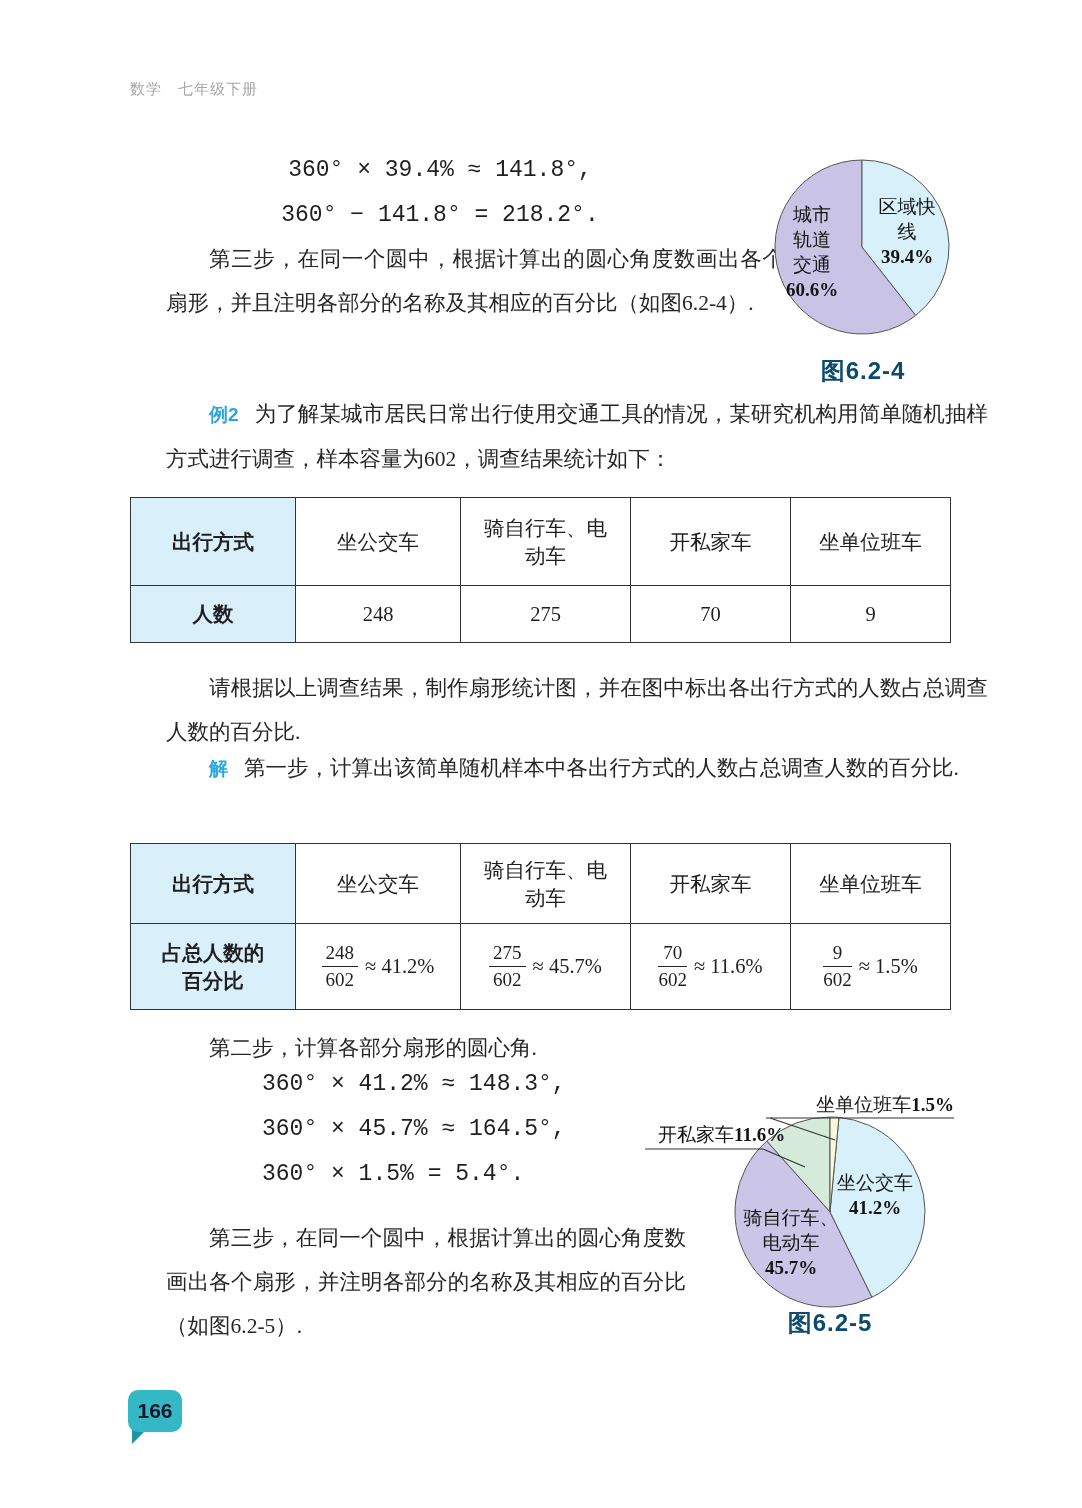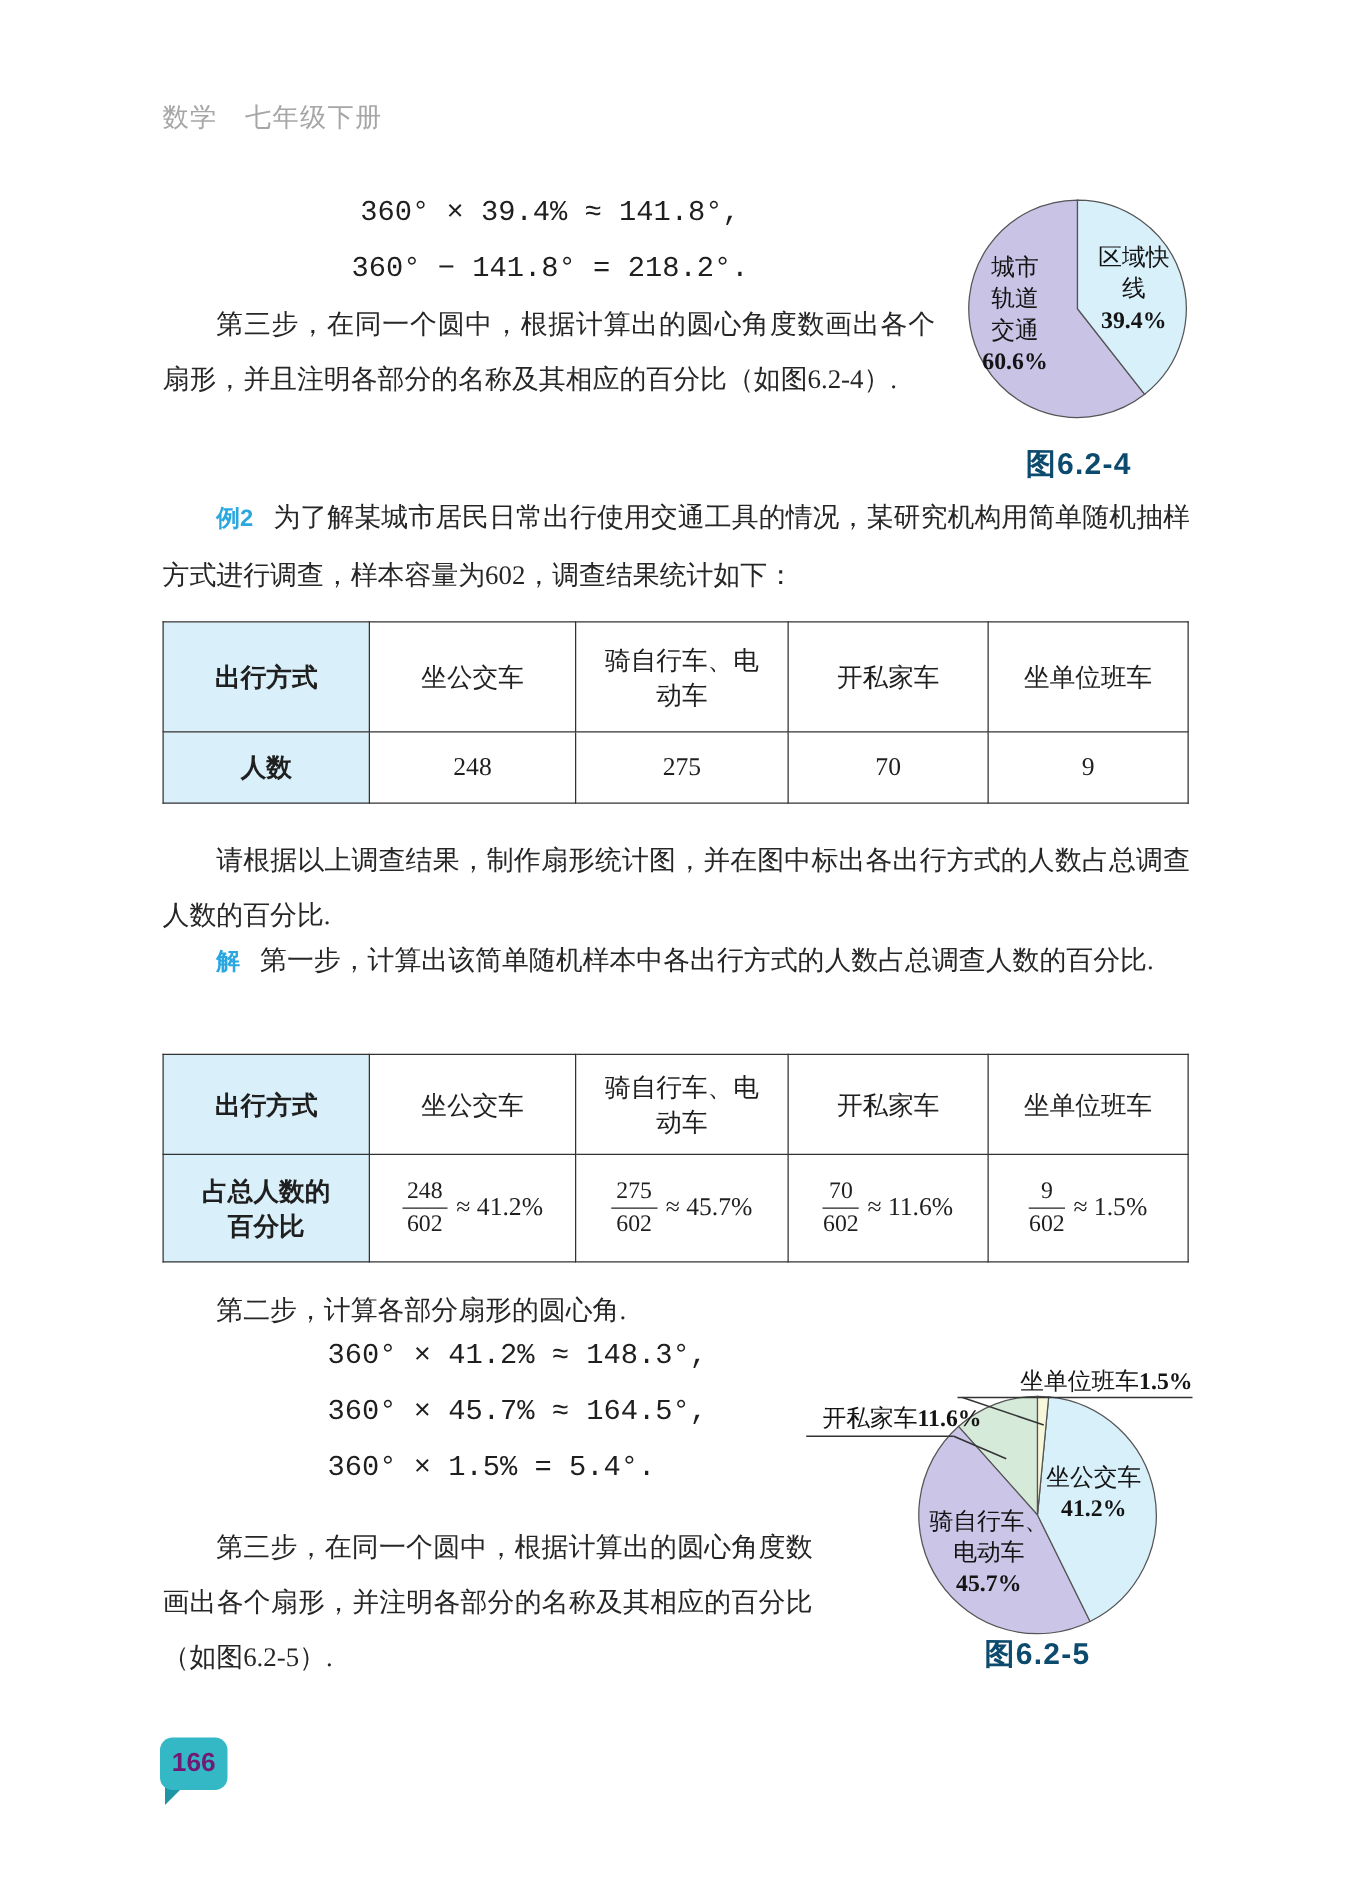--- a/index.html
+++ b/index.html
@@ -5,25 +5,25 @@
   * { margin:0; padding:0; box-sizing:border-box; }
   html,body { background:#ffffff; }
   .page {
     position:relative; width:1082px; height:1508px; margin:0 auto;
     background:#ffffff; overflow:hidden;
     font-family:"Liberation Serif","DejaVu Serif",serif; color:#222222;
   }
   .kicker {
     position:absolute; left:130px; top:80px;
     font-family:Liberation Serif, serif;
-    font-size:21px; color:#a6a6a6; letter-spacing:1px;
+    font-size:15px; color:#a6a6a6; letter-spacing:1px;
   }
   .para {
     position:absolute; font-size:21.5px; line-height:44px;
-    text-align:justify; text-indent:2em; color:#262626;
+    text-align:justify; text-indent:2em; color:#262626;margin-left:36px;
   }
   .accent {
     color:#2ba7e0; font-weight:bold; margin-right:16px;
     font-family:"Liberation Sans","DejaVu Sans",sans-serif; font-size:19px;
   }
   .fblock { position:absolute; font-family:Liberation Mono, monospace; font-size:23px; line-height:45px; color:#1f1f1f; }
   .fblock.center { text-align:center; }
   
   .dtable { position:absolute; border-collapse:collapse; table-layout:fixed; font-size:20.5px; text-align:center; color:#1f1f1f; }
   .dtable th, .dtable td { border:1.4px solid #333333; font-weight:normal; vertical-align:middle; padding:0 16px; }
@@ -45,21 +45,21 @@
   .pexternal { position:absolute; white-space:nowrap; font-size:19px; color:#141414; }
   .pl-pct-inline { font-weight:bold; }
   .figcap {
     position:absolute; text-align:center;
     font-family:"Liberation Sans","DejaVu Sans",sans-serif;
     font-size:24px; font-weight:700; letter-spacing:1px; color:#0c4a6e;
   }
   
   .page-badge {
     position:absolute; left:128px; top:1390px; width:54px; height:42px;
-    background:#35b8c5; border-radius:10px; color:#701a75;
+    background:#35b8c5; border-radius:10px; color:#0f172a;
     font-family:"Liberation Sans","DejaVu Sans",sans-serif; font-weight:bold; font-size:21px;
     display:flex; align-items:center; justify-content:center; z-index:2;
   }
   .badge-tail {
     position:absolute; left:132px; top:1428px; width:0; height:0; z-index:1;
     border-top:16px solid #1e95a4; border-right:16px solid transparent;
   }
 </style>
 </head>
 <body>

